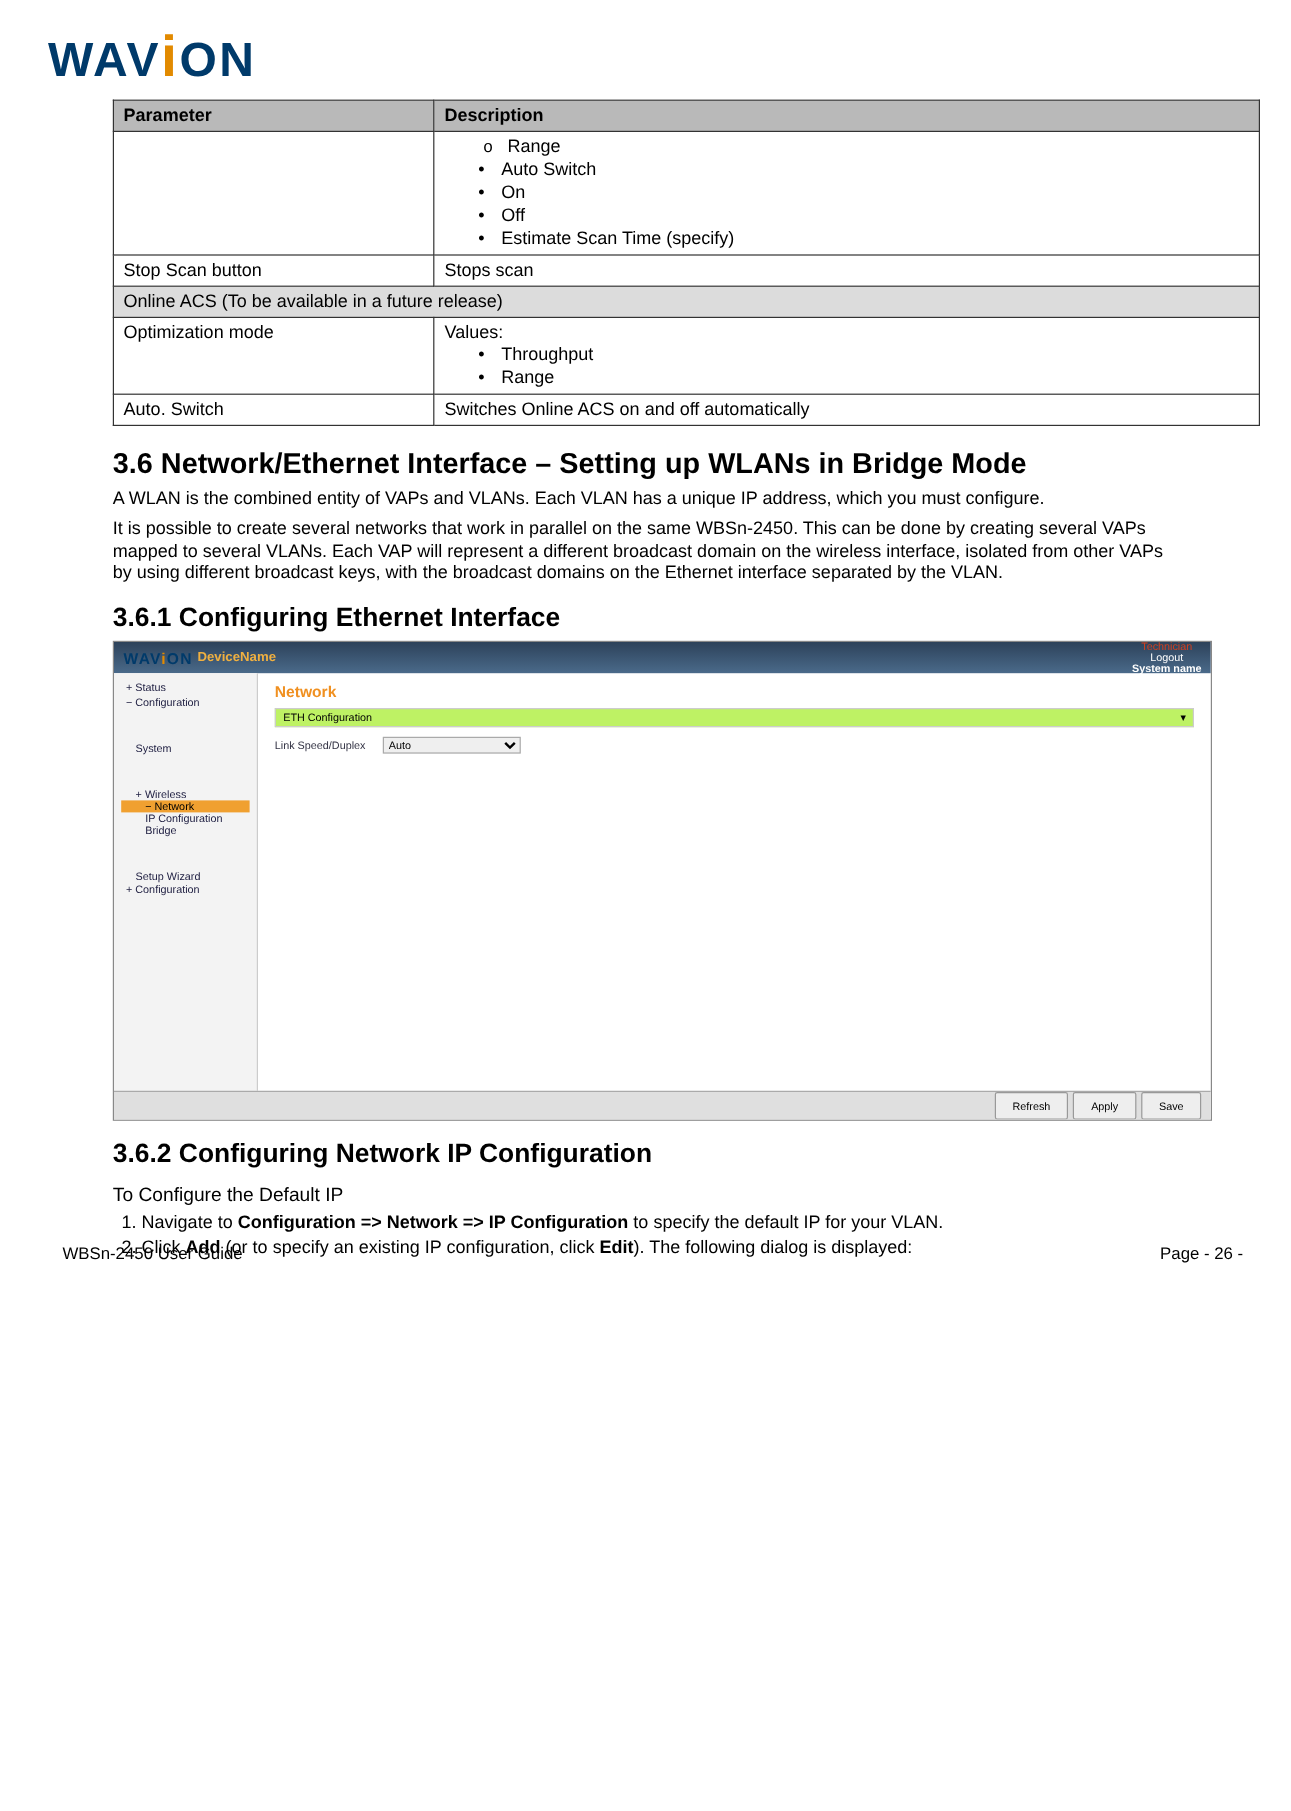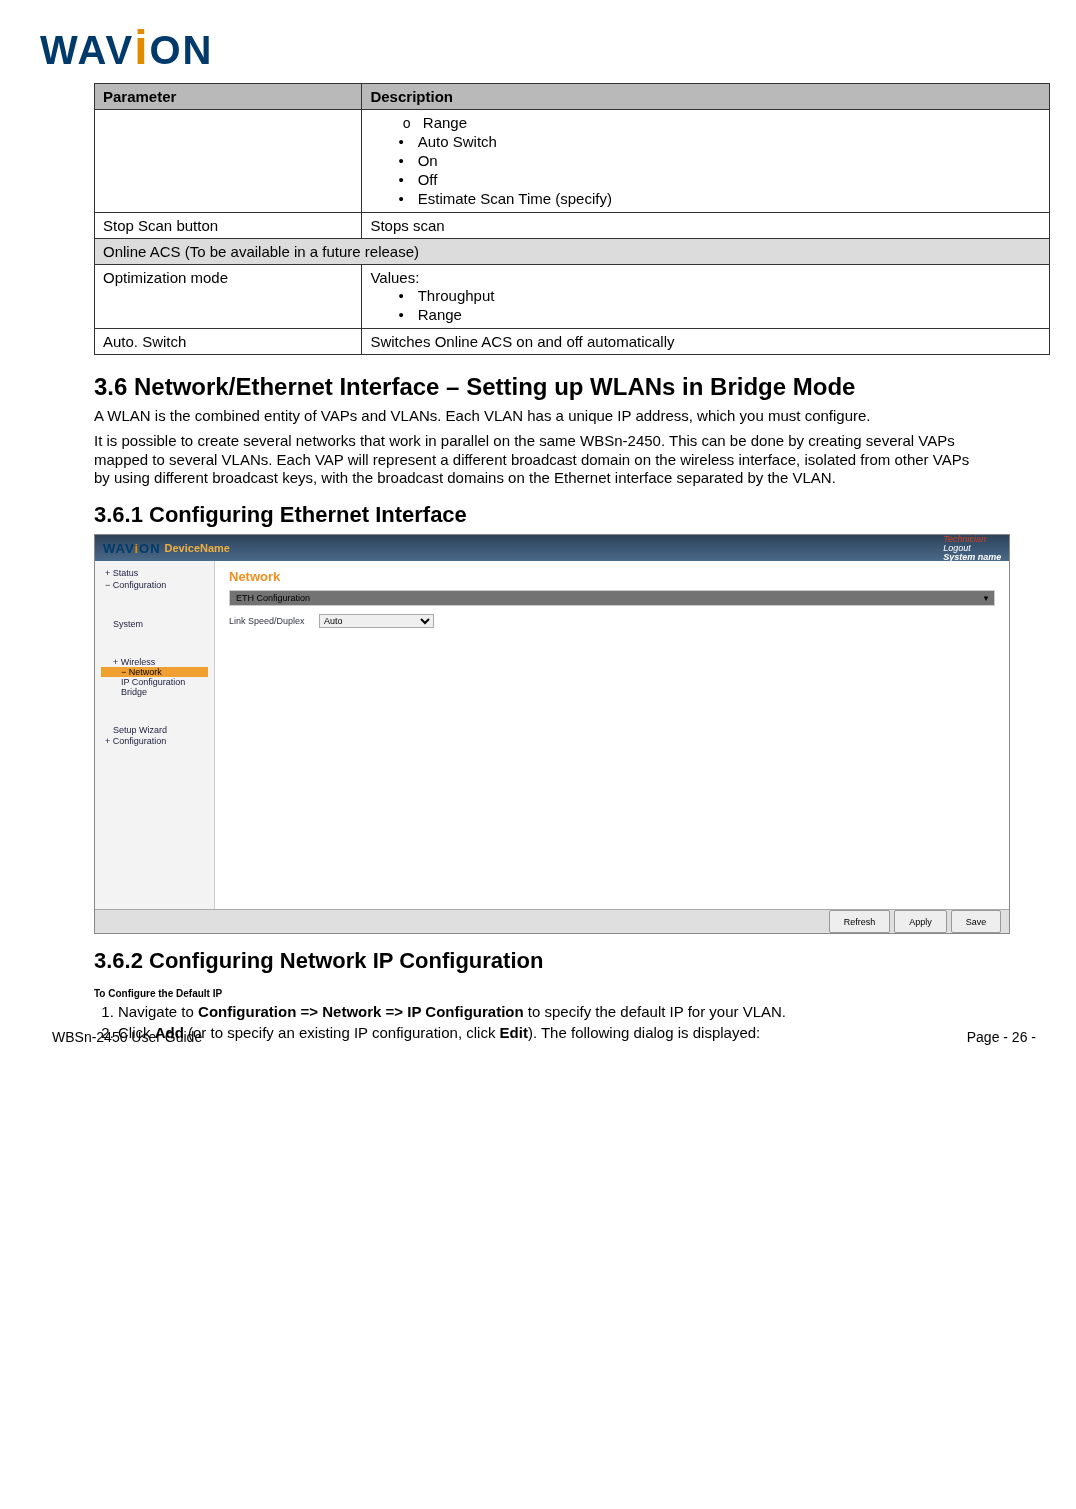--- a/index.html
+++ b/index.html
@@ -13,38 +13,38 @@
 .param-table th { background: #b9b9b9; font-weight: bold; }
 .section-row td { background: #dcdcdc; }
 .bullet-list { padding-left: 28px; list-style: none; }
 .bullet-list li { padding: 1px 0; }
 .bullet-list li::before { content: "•"; margin-right: 14px; }
 .sub-list { padding-left: 32px; list-style: none; }
 .sub-list li::before { content: "o"; margin-right: 12px; font-family: 'Courier New'; font-size: 14px; }
 h2.sec { font-family: Arial, sans-serif; font-size: 24px; font-weight: bold; margin: 18px 0 6px 54px; }
 h3.sub { font-family: Arial, sans-serif; font-size: 22px; font-weight: bold; margin: 14px 0 6px 54px; }
 .body-text { font-size: 15px; margin: 4px 54px 6px 54px; line-height: 1.25; }
-.proc-title { font-size: 10px; font-weight: bold; margin: 14px 54px 4px 54px; }
+.proc-title { font-size: 16px; font-weight: normal; margin: 14px 54px 4px 54px; }
 .proc-list { margin: 0 54px; padding-left: 24px; font-size: 15px; }
 .proc-list li { margin-bottom: 4px; }
 .screenshot { margin: 6px 54px; border: 1px solid #888; width: 92%; height: 400px; background: #fff; position: relative; overflow: hidden; }
 .ss-topbar { background: linear-gradient(#2d425a, #4a6a8a); height: 26px; display: flex; align-items: center; padding: 0 8px; color: #fff; font-size: 11px; }
 .ss-topbar .dn { font-weight: bold; color: #f0b040; margin-left: 4px; }
-.ss-topbar .right { margin-left: auto; text-align: left; font-size: 9px; line-height: 1; font-style: italic; }
+.ss-topbar .right { margin-left: auto; text-align: center; font-size: 9px; line-height: 1; }
 .ss-topbar .right .tech { color: #d04020; }
 .ss-topbar .right .sys { color: #fff; font-weight: bold; }
 .ss-body { display: flex; height: calc(100% - 50px); }
 .ss-side { width: 120px; background: #f3f3f3; padding: 6px; font-size: 9px; color: #224; border-right: 1px solid #ccc; }
 .ss-side .item { padding: 1px 0 1px 4px; }
 .ss-side .sub-item { padding-left: 12px; margin-top: 28px; }
 .ss-side .sub-item2 { padding-left: 20px; }
 .ss-side .active { background: #f0a030; color: #000; padding-left: 20px; }
 .ss-main { flex: 1; padding: 8px 14px; position: relative; }
 .ss-main .ntitle { color: #f09020; font-weight: bold; font-size: 13px; margin-bottom: 6px; }
-.ss-panel-h { background: #737373; font-size: 9px; padding: 2px 6px; border: 1px solid #ccc; margin-bottom: 8px; display: flex; justify-content: space-between; text-align: center; }
+.ss-panel-h { background: #bef264; font-size: 9px; padding: 2px 6px; border: 1px solid #ccc; margin-bottom: 8px; display: flex; justify-content: space-between; text-align: center; }
 .ss-panel-h .arrow { }
 .ss-field { display: flex; font-size: 9px; margin-bottom: 4px; align-items: center; }
 .ss-field label { width: 90px; color: #334; }
 .ss-field input, .ss-field select { font-size: 9px; height: 14px; border: 1px solid #aaa; }
 .ss-field input { width: 110px; }
 .ss-field select { width: 115px; }
 .ss-bottom { position: absolute; bottom: 0; right: 0; left: 0; height: 24px; background: #dfdfdf; border-top: 1px solid #aaa; display: flex; justify-content: flex-end; padding-right: 8px; gap: 4px; }
 .ss-bottom button { font-size: 9px; padding: 2px 14px; background: #eee; border: 1px solid #999; border-radius: 2px; }
 .footer { position: absolute; bottom: 20px; left: 52px; right: 40px; display: flex; justify-content: space-between; font-size: 14px; padding-top: 60px; }
 .ss-logo-sm { font-family: Arial; font-size: 13px; font-weight: bold; color: #003a6a; letter-spacing: 1px; }

